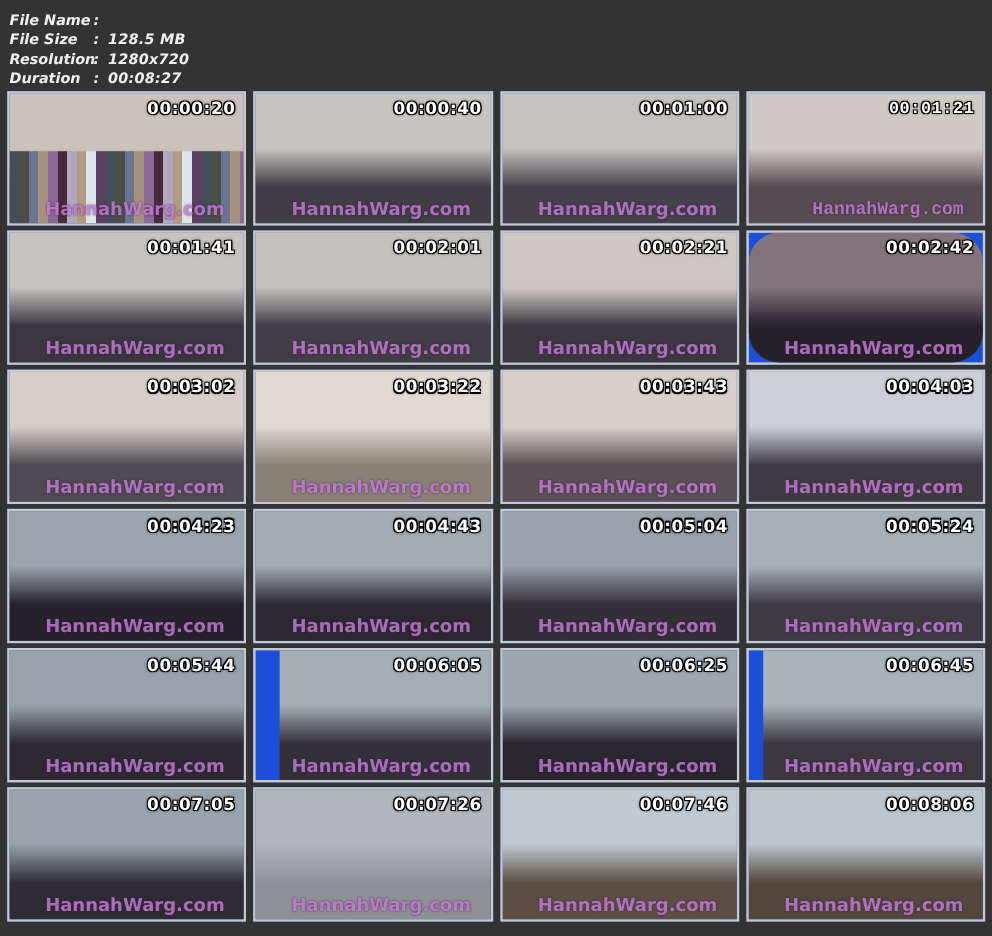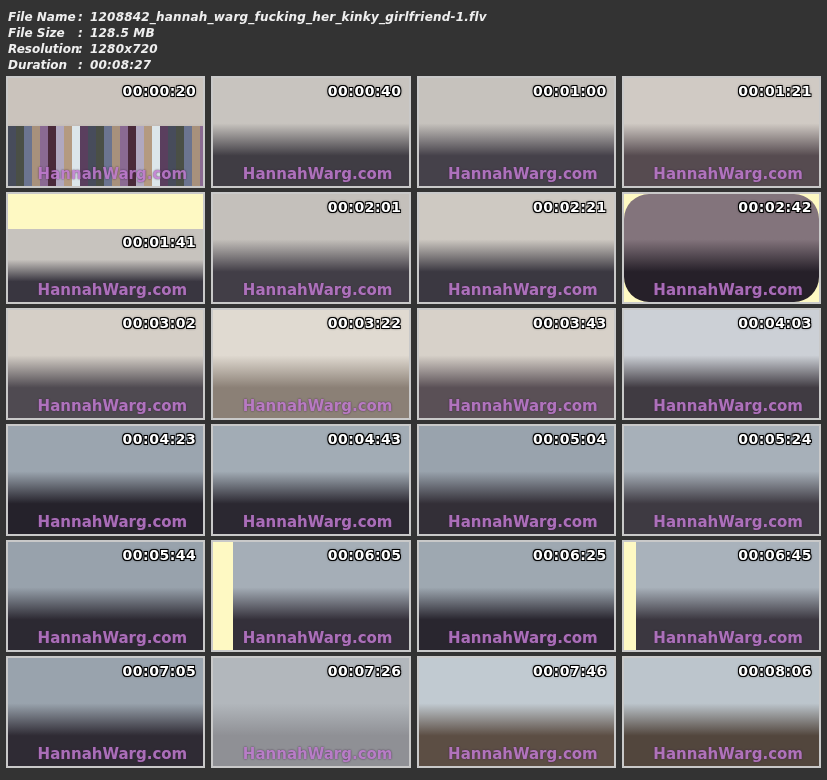--- a/index.html
+++ b/index.html
@@ -26,21 +26,21 @@
   .grid {
     display: grid;
     grid-template-columns: repeat(4, 1fr);
     gap: 4px 6px;
     padding: 3px 6px 0 6px;
   }
   .thumb {
     position: relative;
     height: 108px;
     border: 2px solid #c9c9c9;
-    background: #fef9c3;
+    background: #1d4ed8;
     box-sizing: content-box;
   }
   .img { position: absolute; left: 0; top: 0; right: 0; bottom: 0; overflow: hidden; }
   .glitch {
     position: absolute; left: 0; right: 0; bottom: 0; height: 56%;
   }
   .ts {
     position: absolute; top: 5px; right: 7px;
     font-size: 14px; font-weight: bold; color: #ffffff;
     letter-spacing: 0.5px;
@@ -58,21 +58,20 @@
 </style>
 </head>
 <body>
 
 <div id="sheet">
 
   <div class="header">
     <div class="hrow">
       <span class="hlabel">File Name</span>
       <span class="hsep">:</span>
-      <span class="hvalue">1208842_hannah_warg_fucking_her_kinky_girlfriend-1.flv</span>
     </div>
     <div class="hrow">
       <span class="hlabel">File Size</span>
       <span class="hsep">:</span>
       <span class="hvalue">128.5 MB</span>
     </div>
     <div class="hrow">
       <span class="hlabel">Resolution</span>
       <span class="hsep">:</span>
       <span class="hvalue">1280x720</span>
@@ -103,29 +102,29 @@
 
   <div class="thumb">
     <div class="img" style="background: linear-gradient(rgb(198, 194, 189) 0%, rgb(198, 194, 189) 42%, rgb(69, 65, 74) 72%, rgb(69, 65, 74) 100%);">
 
       <span class="ts">00:01:00</span>
       <span class="wm">HannahWarg.com</span>
     </div>
   </div>
 
   <div class="thumb">
-    <div class="img" style="background: linear-gradient(rgb(208, 202, 196) 0%, rgb(208, 202, 196) 42%, rgb(86, 75, 80) 72%, rgb(86, 75, 80) 100%);">
+    <div class="img" style="background: linear-gradient(rgb(208, 202, 196) 0%, rgb(208, 202, 196) 42%, rgb(86, 75, 80) 72%, rgb(86, 75, 80) 100%); font-family: Liberation Mono, monospace;">
 
       <span class="ts">00:01:21</span>
       <span class="wm">HannahWarg.com</span>
     </div>
   </div>
 
   <div class="thumb">
-    <div class="img" style="background: linear-gradient(rgb(199, 195, 190) 0%, rgb(199, 195, 190) 42%, rgb(57, 54, 64) 72%, rgb(57, 54, 64) 100%); margin-top: 35px;">
+    <div class="img" style="background: linear-gradient(rgb(199, 195, 190) 0%, rgb(199, 195, 190) 42%, rgb(57, 54, 64) 72%, rgb(57, 54, 64) 100%);">
 
       <span class="ts">00:01:41</span>
       <span class="wm">HannahWarg.com</span>
     </div>
   </div>
 
   <div class="thumb">
     <div class="img" style="background: linear-gradient(rgb(196, 192, 187) 0%, rgb(196, 192, 187) 42%, rgb(66, 62, 71) 72%, rgb(66, 62, 71) 100%);">
 
       <span class="ts">00:02:01</span>

